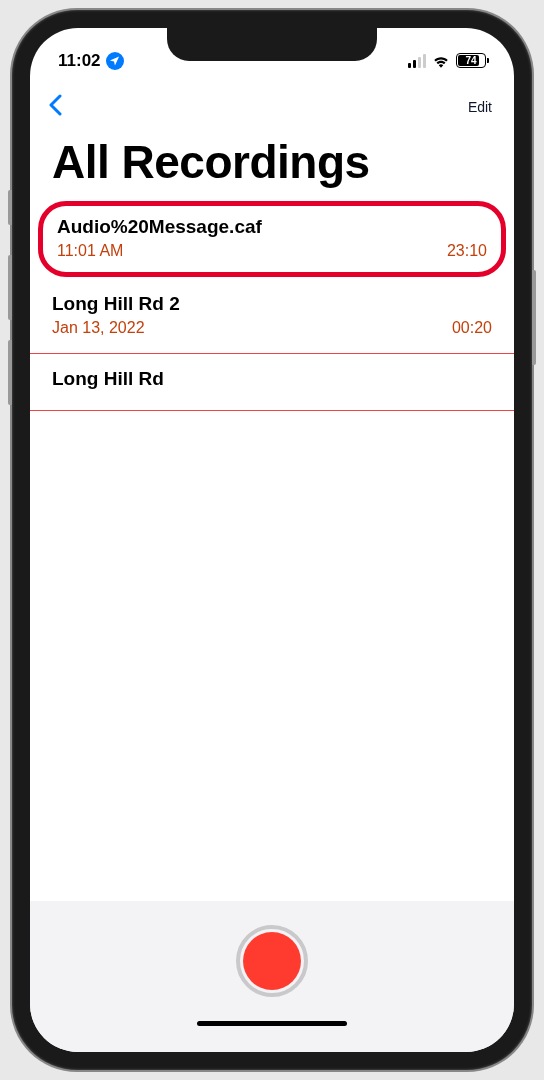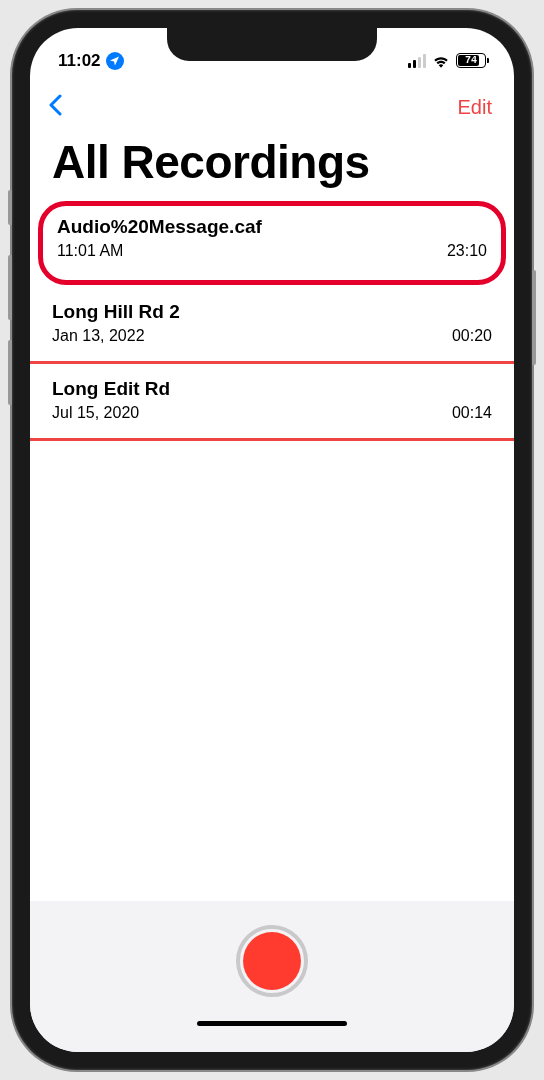--- a/index.html
+++ b/index.html
@@ -70,59 +70,59 @@
     .signal-bars span:nth-child(2) { height: 8px; }
     .signal-bars span:nth-child(3) { height: 11px; background: #ccc; }
     .signal-bars span:nth-child(4) { height: 14px; background: #ccc; }
     .wifi-icon { width: 18px; height: 14px; }
     .battery {
       width: 30px; height: 15px;
       border: 1.5px solid #000;
       border-radius: 4px;
       position: relative;
       display: flex; align-items: center; justify-content: center;
-      font-size: 10px; font-weight: 700; font-family: Liberation Mono, monospace;
+      font-size: 10px; font-weight: 700;
     }
     .battery::after {
       content: '';
       position: absolute; right: -4px; top: 4px;
       width: 2px; height: 5px;
       background: #000; border-radius: 0 1px 1px 0;
     }
     .battery-fill {
       position: absolute; left: 1px; top: 1px; bottom: 1px;
       width: 74%; background: #000; border-radius: 2px;
     }
     .battery-text { position: relative; z-index: 1; color: #fff; mix-blend-mode: difference; }
     .nav-bar {
       display: flex; align-items: center; justify-content: space-between;
       padding: 8px 22px 8px 18px;
     }
     .back-chevron { color: #007AFF; font-size: 28px; font-weight: 400; cursor: pointer; }
-    .edit-button { color: #ef4444; font-size: 20px; cursor: pointer; }
+    .edit-button { color: #0f172a; font-size: 14px; cursor: pointer; }
     .page-title {
       font-size: 46px; font-weight: 800;
       padding: 4px 22px 12px;
       letter-spacing: -0.5px;
     }
     .recordings-list { flex: 1; overflow-y: auto; }
     .recording-item {
       padding: 14px 22px 16px;
-      border-bottom: 3px solid #ef4444;
+      border-bottom: 1px solid #ef4444;
       cursor: pointer;
     }
     .recording-item.highlighted {
       position: relative;
       border: 5px solid #E4002B;
       border-radius: 28px;
       margin: 0 8px 2px;
-      padding: 10px 14px 20px;
+      padding: 10px 14px 12px;
     }
     .recording-name { font-size: 19px; font-weight: 600; margin-bottom: 4px; }
-    .recording-meta { display: flex; justify-content: space-between; font-size: 16px; color: #000000; }
+    .recording-meta { display: flex; justify-content: space-between; font-size: 16px; color: #c2410c; }
     .bottom-panel {
       background: #f3f3f5;
       padding: 24px 0 20px;
       display: flex; flex-direction: column; align-items: center;
       gap: 20px;
     }
     .record-button {
       width: 72px; height: 72px;
       border-radius: 50%;
       border: 4px solid #c9c9cc;
@@ -198,25 +198,21 @@
         </div>
       </div>
       <div class="recording-item">
         <div class="recording-name">Long Hill Rd 2</div>
         <div class="recording-meta">
           <span>Jan 13, 2022</span>
           <span>00:20</span>
         </div>
       </div>
       <div class="recording-item">
-        <div class="recording-name">Long Edit Rd</div>
-        <div class="recording-meta">
-          <span>Jul 15, 2020</span>
-          <span>00:14</span>
-        </div>
+        <div class="recording-name">Long Hill Rd</div>
       </div>
     </div>
 
     <div class="bottom-panel">
       <div class="record-button">
         <div class="record-button-inner"></div>
       </div>
       <div class="home-indicator"></div>
     </div>
 

